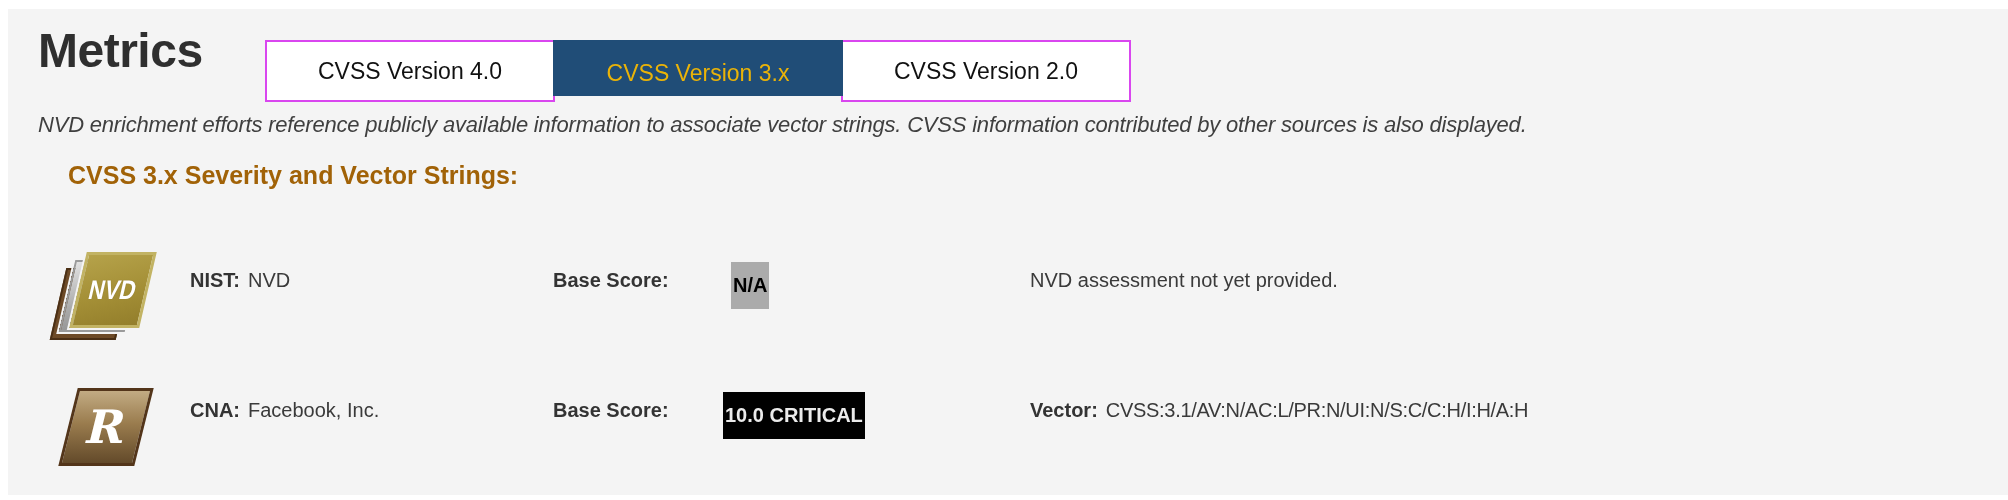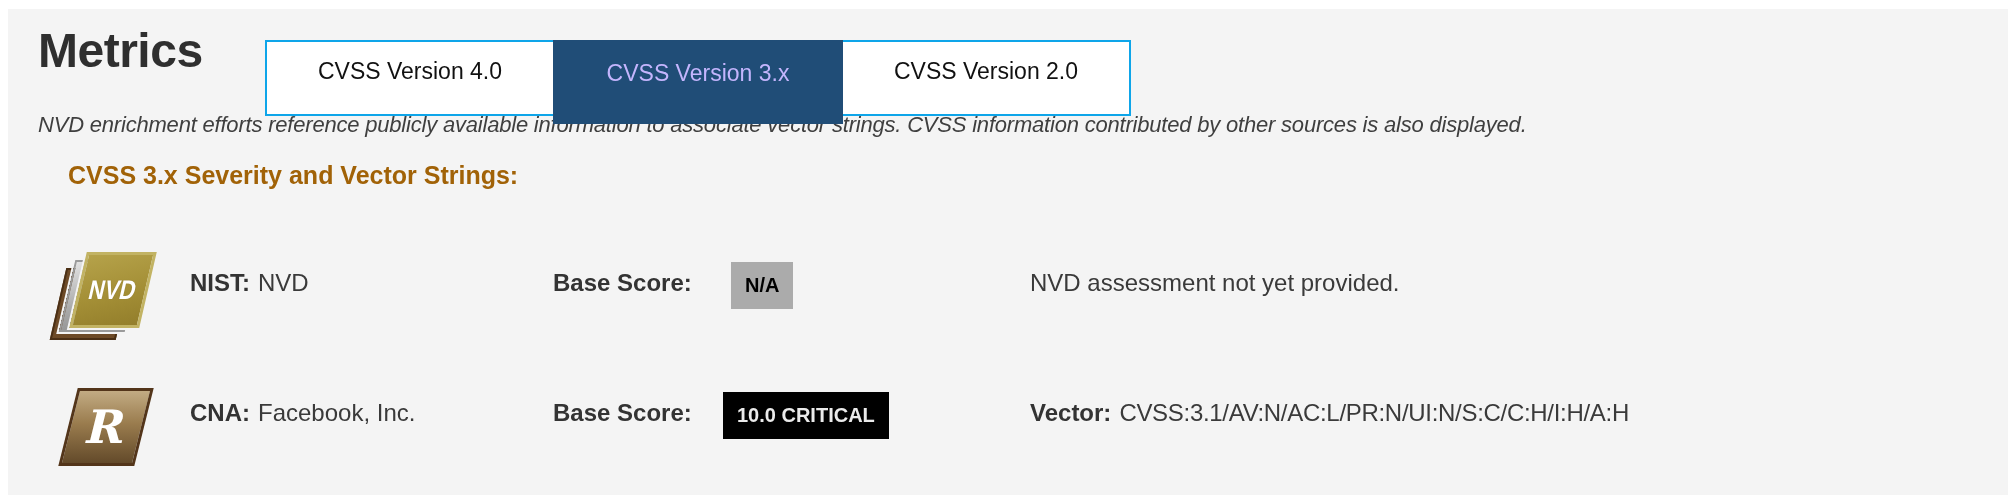--- a/index.html
+++ b/index.html
@@ -13,43 +13,43 @@
   .panel {
     position:absolute; left:8px; top:9px; width:2000px; height:486px;
     background:#f4f4f4;
   }
   .metrics-title {
     position:absolute; left:30px; top:14px;
     font-size:48px; font-weight:700; color:#2f2f2f; letter-spacing:-0.5px;
   }
   .tab-group { position:absolute; left:257px; top:31px; height:68px; display:flex; }
   .tab {
-    width:290px; height:76px; line-height:58px; text-align:center;
-    font-size:23px; color:#111; background:#ffffff; border:2px solid #0ea5e9;
+    width:290px; height:62px; line-height:58px; text-align:center;
+    font-size:23px; color:#111; background:#ffffff; border:2px solid #d946ef;
     cursor:pointer;
   }
   .tab + .tab { margin-left:-2px; }
   .tab.active {
-    background:#204d77; color:#c4b5fd; border:none; height:84px; line-height:66px;
+    background:#204d77; color:#eab308; border:none; height:56px; line-height:66px;
     position:relative; z-index:2;
   }
   .note {
     position:absolute; left:30px; top:103px;
     font-size:22px; font-style:italic; color:#3f3f3f; letter-spacing:-0.2px;
   }
   .sub-heading {
     position:absolute; left:60px; top:152px;
     font-size:25px; font-weight:700; color:#a16207;
   }
-  .row-text { position:absolute; font-size:24px; color:#3a3a3a; white-space:nowrap;text-align:center; }
+  .row-text { position:absolute; font-size:20px; color:#3a3a3a; white-space:nowrap;text-align:center; }
   .row-text b { font-weight:700; color:#333; }
   .row-text .val { margin-left:8px; }
   .badge {
     position:absolute; height:47px; line-height:47px; text-align:center;
-    font-size:20px; font-weight:700; padding:0 14px; white-space:nowrap;
+    font-size:20px; font-weight:700; padding:0 2px; white-space:nowrap;
   }
   
   .icon-wrap { position:absolute; }
   .card {
     position:absolute; transform:skewX(-13deg);
     box-shadow:0 0 0 2px #f4f4f4;
   }
   .nvd-back  { left:2px;  top:17px; width:66px; height:72px; background:#6d4a27; border:2px solid #4a2f15; }
   .nvd-mid   { left:11px; top:9px;  width:66px; height:72px; background:linear-gradient(160deg,#e2e2e2 0%,#a8a8a8 55%,#868686 100%); border:2px solid #9a9a9a; }
   .nvd-front {

